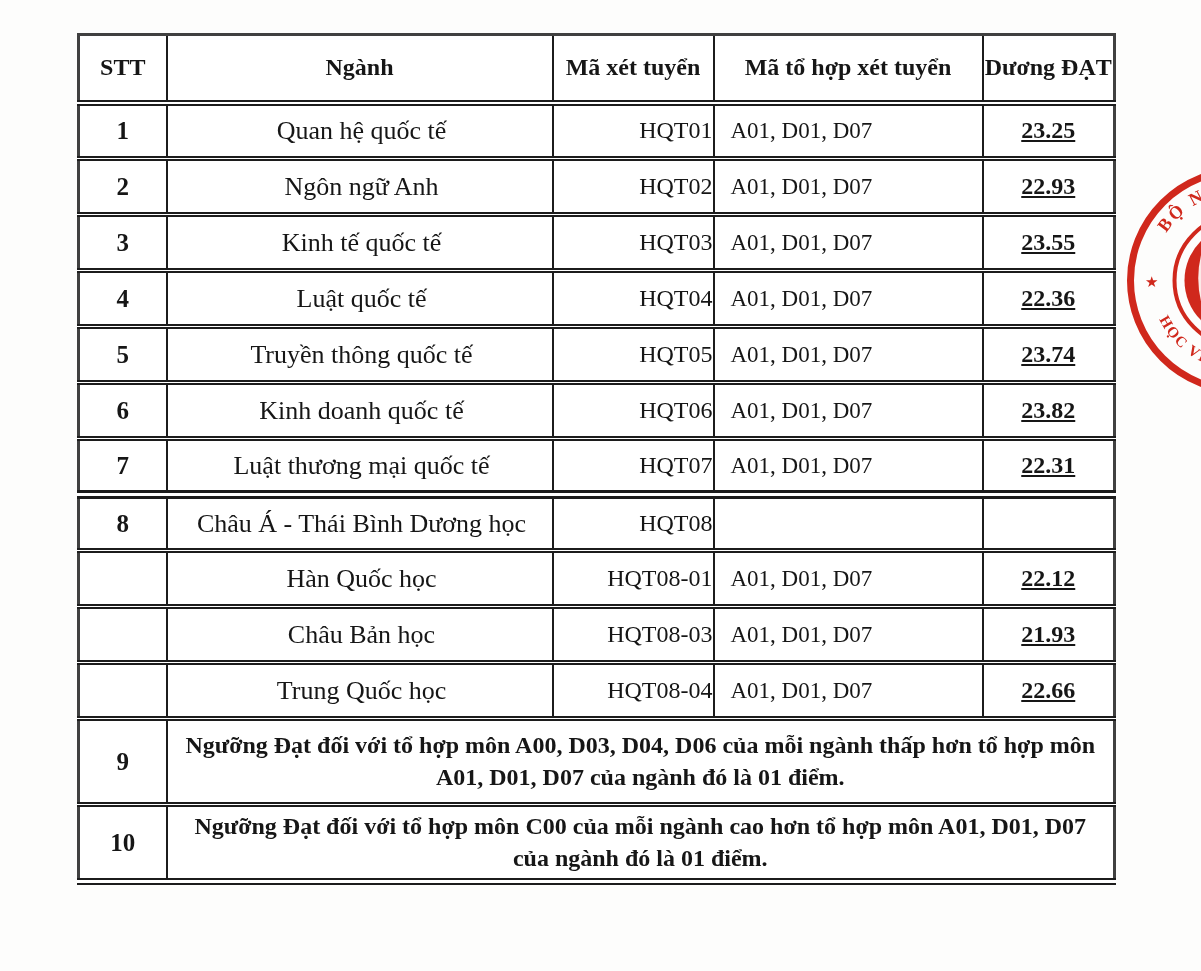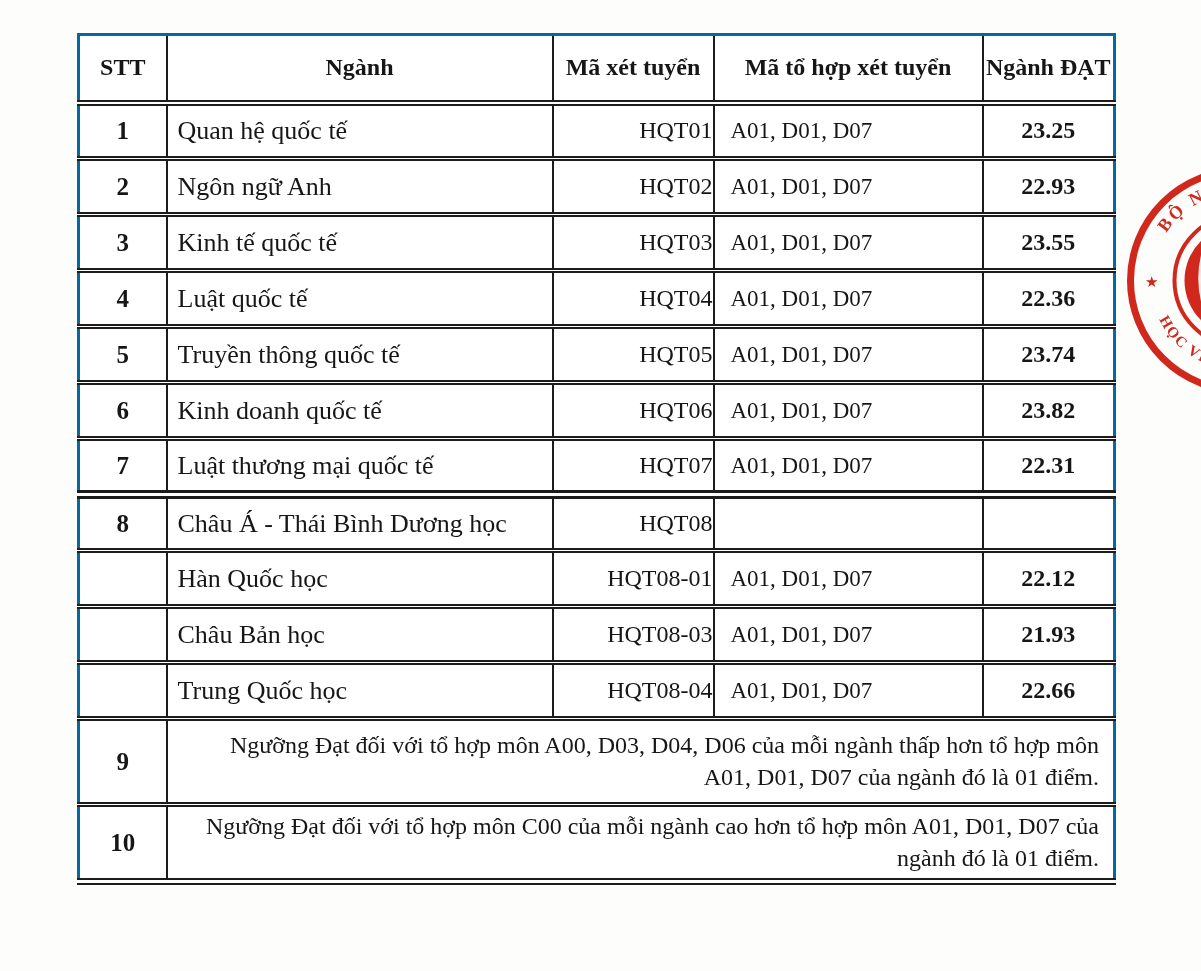--- a/index.html
+++ b/index.html
@@ -12,21 +12,21 @@
   }
   .page { position: relative; width: 1201px; height: 971px; }
 
   table.tbl {
     position: absolute; left: 77px; top: 33px;
     width: 1036px;
     border-collapse: collapse;
     table-layout: fixed;
     background: #fff;
   }
-  table.tbl { border: 3px solid #0369a1; }
+  table.tbl { border: 3px solid #404040; }
   th, td {
     border: 2px solid #1c1c1c;
     padding: 0;
     vertical-align: middle;
     overflow: hidden;
   }
   thead tr { height: 68px; }
   tbody tr.r { height: 56px; }
   tbody tr.note-a { height: 86px; }
   tbody tr.note-b { height: 74px; margin-left: 38px; }
@@ -36,26 +36,26 @@
     font-size: 24px;
     line-height: 1.15;
     text-align: center;
     border-bottom: 6px double #1c1c1c;
   }
   tbody td { border-top: 5px double #1c1c1c; }
   tr.sec td { border-top: 9px double #1c1c1c; }
   tr.last td { border-bottom: 7px double #1c1c1c; }
 
   td.stt    { text-align: center; font-weight: bold; font-size: 25px; }
-  td.nganh  { text-align: left; font-size: 26px; padding: 0 6px 0 10px; }
+  td.nganh  { text-align: center; font-size: 26px; padding: 0 6px 0 10px; }
   td.ma     { text-align: right; font-size: 24px; }
   td.tohop  { text-align: left; font-size: 23px; padding-left: 16px; }
-  td.nguong { text-align: center; font-weight: bold; font-size: 24px; }
+  td.nguong { text-align: center; font-weight: bold; font-size: 24px; text-decoration: underline; }
   td.notetext {
-    text-align: right; font-weight: normal; font-size: 24px;
+    text-align: center; font-weight: bold; font-size: 24px;
     line-height: 1.32; padding: 4px 14px;
   }
 
   .seal-clip {
     position: absolute; top: 163px; right: 0;
     width: 78px; height: 238px;
     overflow: hidden;
     pointer-events: none;
   }
   .seal-clip svg { position: absolute; left: 0; top: 0; }
@@ -83,21 +83,21 @@
         <col style="width:161px">
       <col style="width:269px">
         <col style="width:132px">
     </colgroup>
     <thead>
       <tr>
         <th>STT</th>
         <th>Ngành</th>
         <th>Mã xét tuyển</th>
         <th>Mã tổ hợp xét tuyển</th>
-        <th>Ngành ĐẠT</th>
+        <th>Dương ĐẠT</th>
       </tr>
     </thead>
     <tbody>
       <tr class="r">
         <td class="stt">1</td>
         <td class="nganh">Quan hệ quốc tế</td>
         <td class="ma">HQT01</td>
         <td class="tohop">A01, D01, D07</td>
         <td class="nguong">23.25</td>
       </tr>

